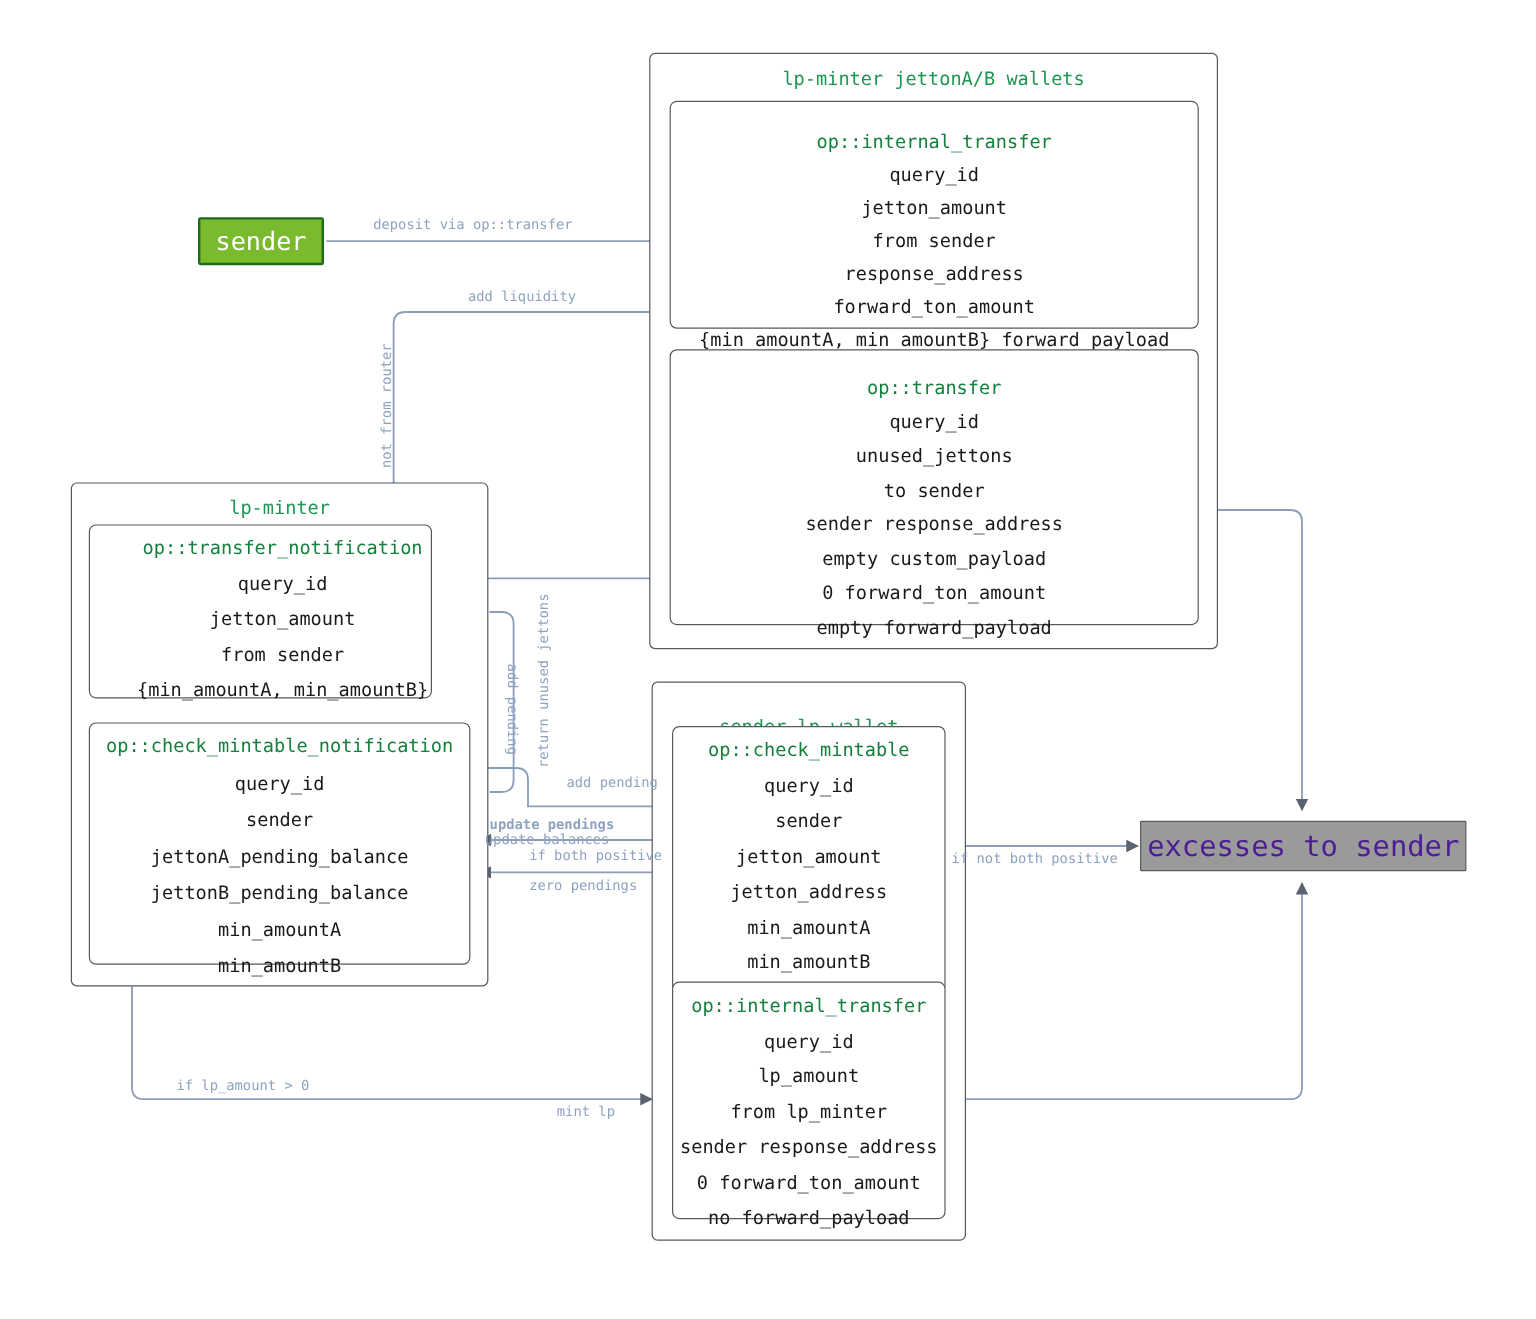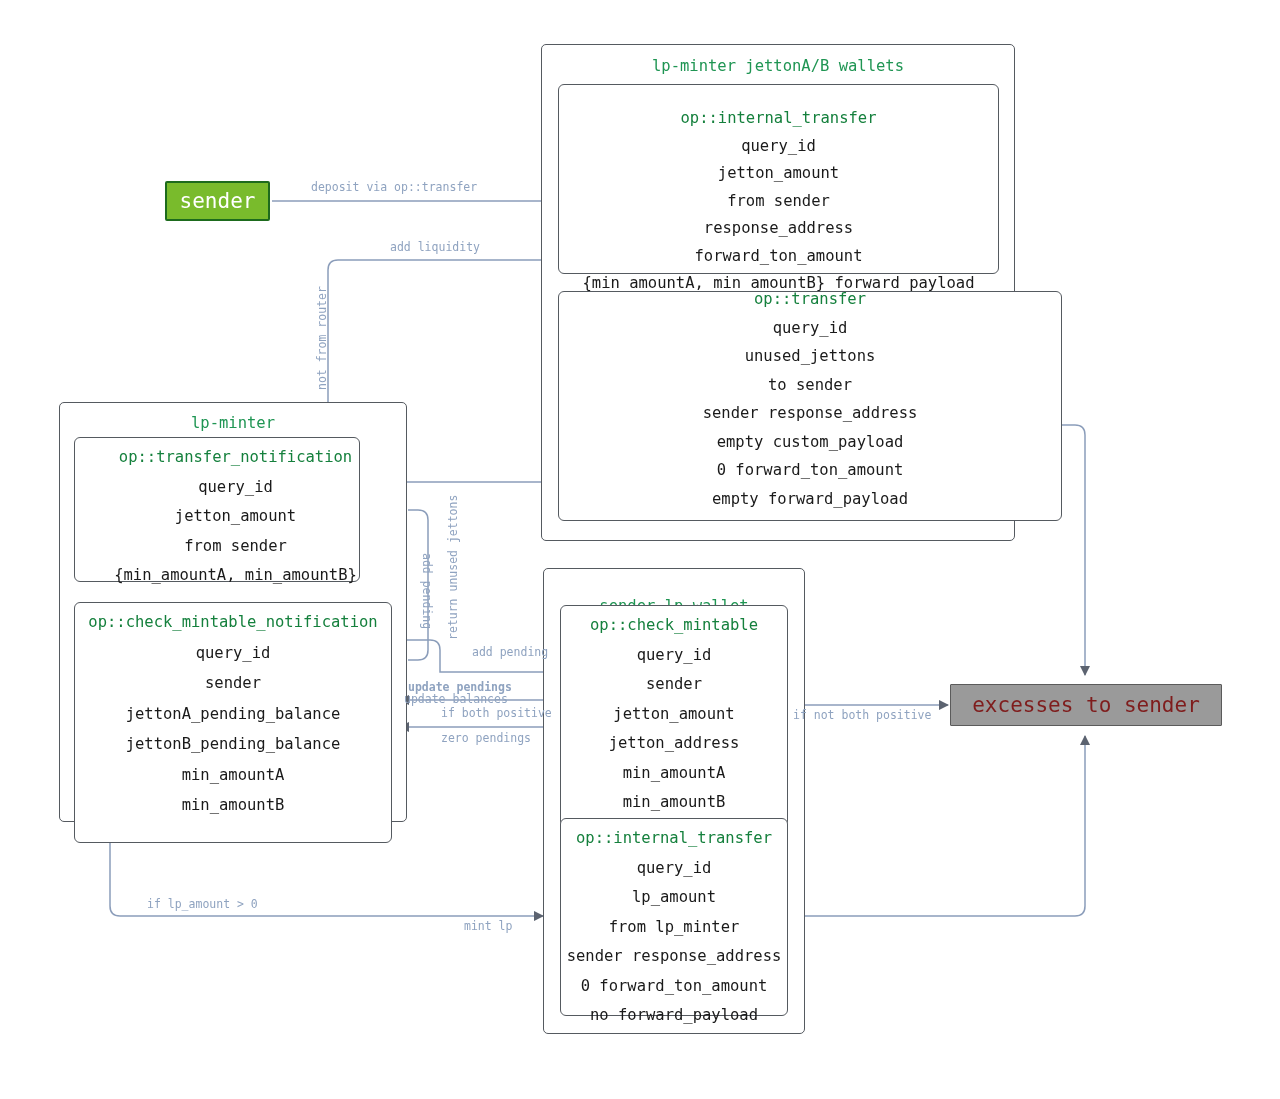--- a/index.html
+++ b/index.html
@@ -56,22 +56,22 @@
     font-size:21px;
     display:flex;align-items:center;justify-content:center;
     box-sizing:border-box;
     white-space:nowrap;
   }
   .node-excess{
     position:absolute;
     background:#9a9a9a;
     border:1.6px solid #5b5b5b;
     border-radius:1px;
-    color:#7f1d1d;
-    font-size:21px;
+    color:#4c1d95;
+    font-size:24px;
     display:flex;align-items:center;justify-content:center;
     box-sizing:border-box;
     white-space:nowrap;
   }
   .elabel{
     position:absolute;
     color:#8fa3c0;
     font-size:11.5px;
     line-height:1.15;
     white-space:pre;
@@ -127,21 +127,21 @@
   <div class="msgbox" style="left:558px;top:84px;width:441px;height:190px;padding-top:26px;gap:12px;">
     <div class="op">op::internal_transfer</div>
     <div class="fld">query_id</div>
     <div class="fld">jetton_amount</div>
     <div class="fld">from sender</div>
     <div class="fld">response_address</div>
     <div class="fld">forward_ton_amount</div>
     <div class="fld">{min_amountA, min_amountB} forward_payload</div>
   </div>
 
-  <div class="msgbox" style="left:558px;top:291px;width:504px;height:230px;gap:13px;align-items:center;">
+  <div class="msgbox" style="left:558px;top:291px;width:441px;height:230px;padding-top:24px;gap:13px;align-items:center;">
     <div class="op">op::transfer</div>
     <div class="fld">query_id</div>
     <div class="fld">unused_jettons</div>
     <div class="fld">to sender</div>
     <div class="fld">sender response_address</div>
     <div class="fld">empty custom_payload</div>
     <div class="fld">0 forward_ton_amount</div>
     <div class="fld">empty forward_payload</div>
   </div>
 
@@ -150,21 +150,21 @@
   </div>
 
   <div class="msgbox" style="left:74px;top:437px;width:286px;height:145px;padding-top:12px;gap:14px;padding-left:37px;">
     <div class="op">op::transfer_notification</div>
     <div class="fld">query_id</div>
     <div class="fld">jetton_amount</div>
     <div class="fld">from sender</div>
     <div class="fld">{min_amountA, min_amountB}</div>
   </div>
 
-  <div class="msgbox" style="left:74px;top:602px;width:318px;height:241px;padding-top:12px;gap:15px;">
+  <div class="msgbox" style="left:74px;top:602px;width:318px;height:202px;padding-top:12px;gap:15px;">
     <div class="op">op::check_mintable_notification</div>
     <div class="fld">query_id</div>
     <div class="fld">sender</div>
     <div class="fld">jettonA_pending_balance</div>
     <div class="fld">jettonB_pending_balance</div>
     <div class="fld">min_amountA</div>
     <div class="fld">min_amountB</div>
   </div>
 
   <div class="cluster" style="left:543px;top:568px;width:262px;height:466px;">

